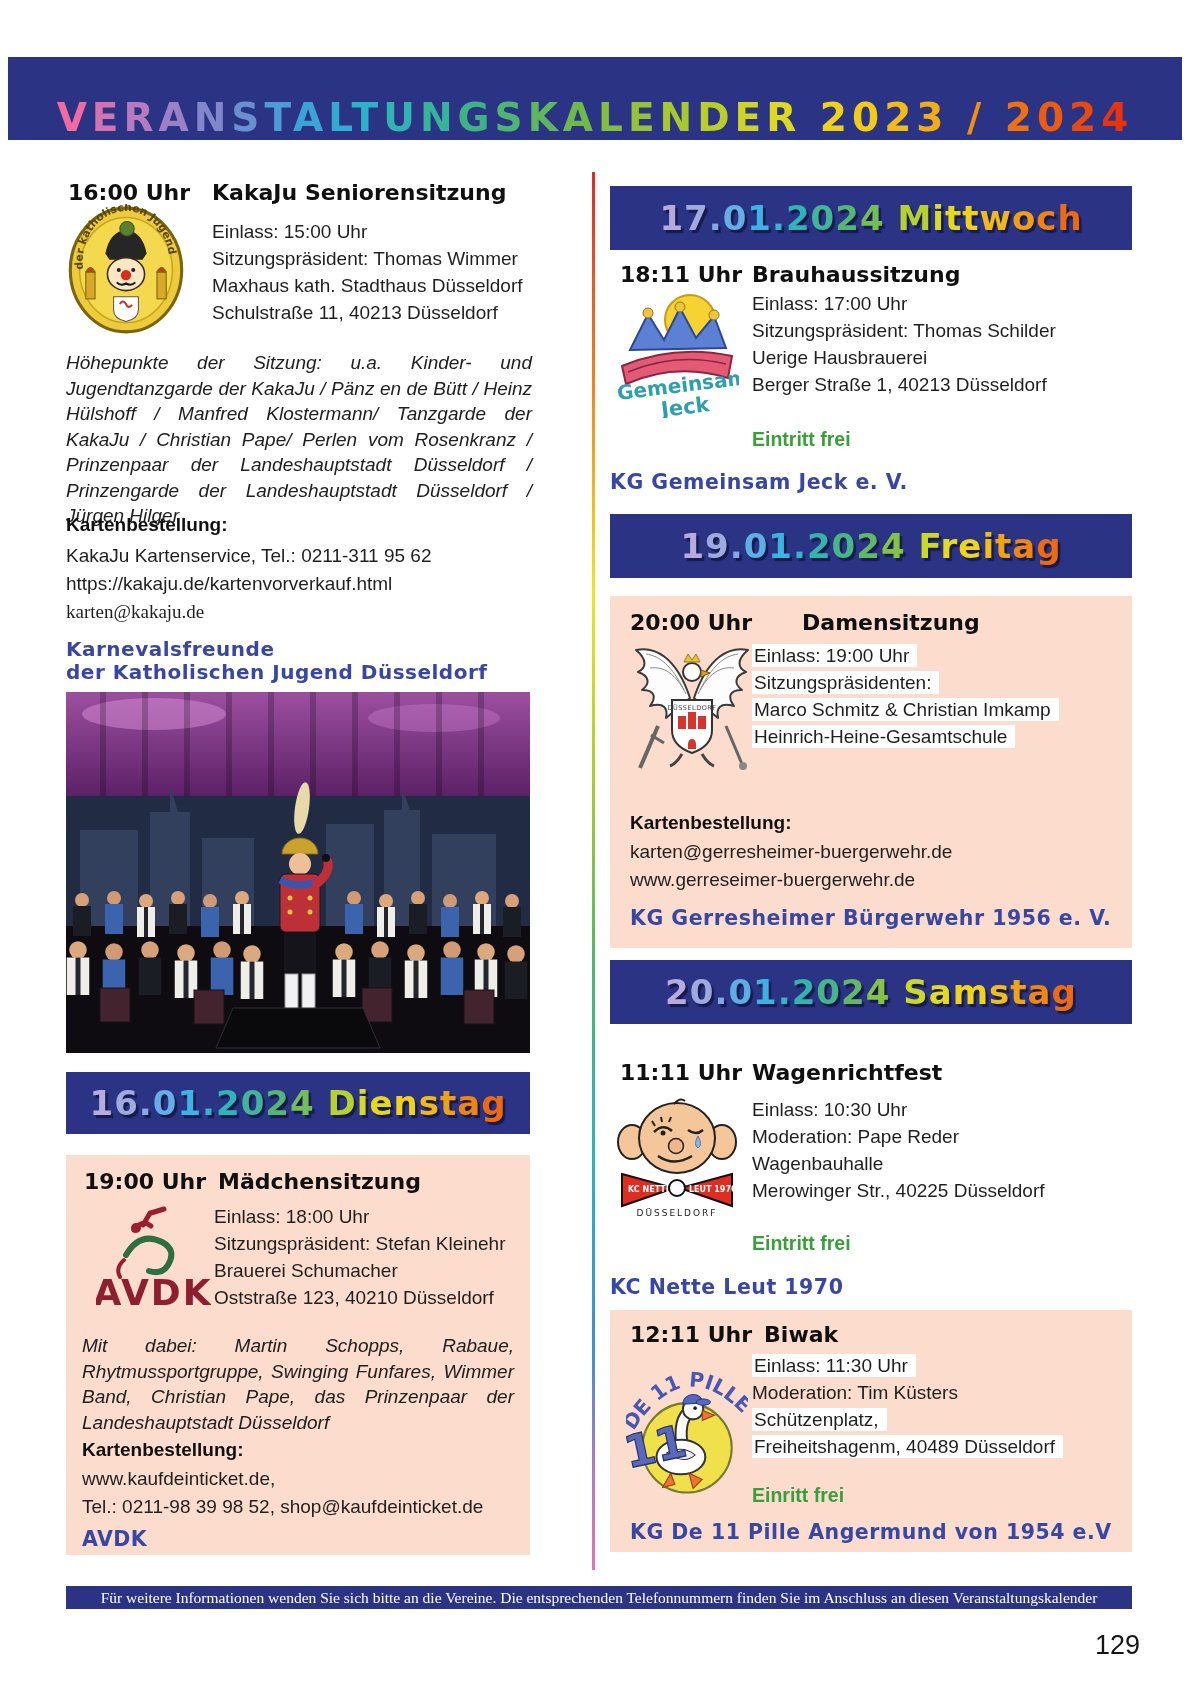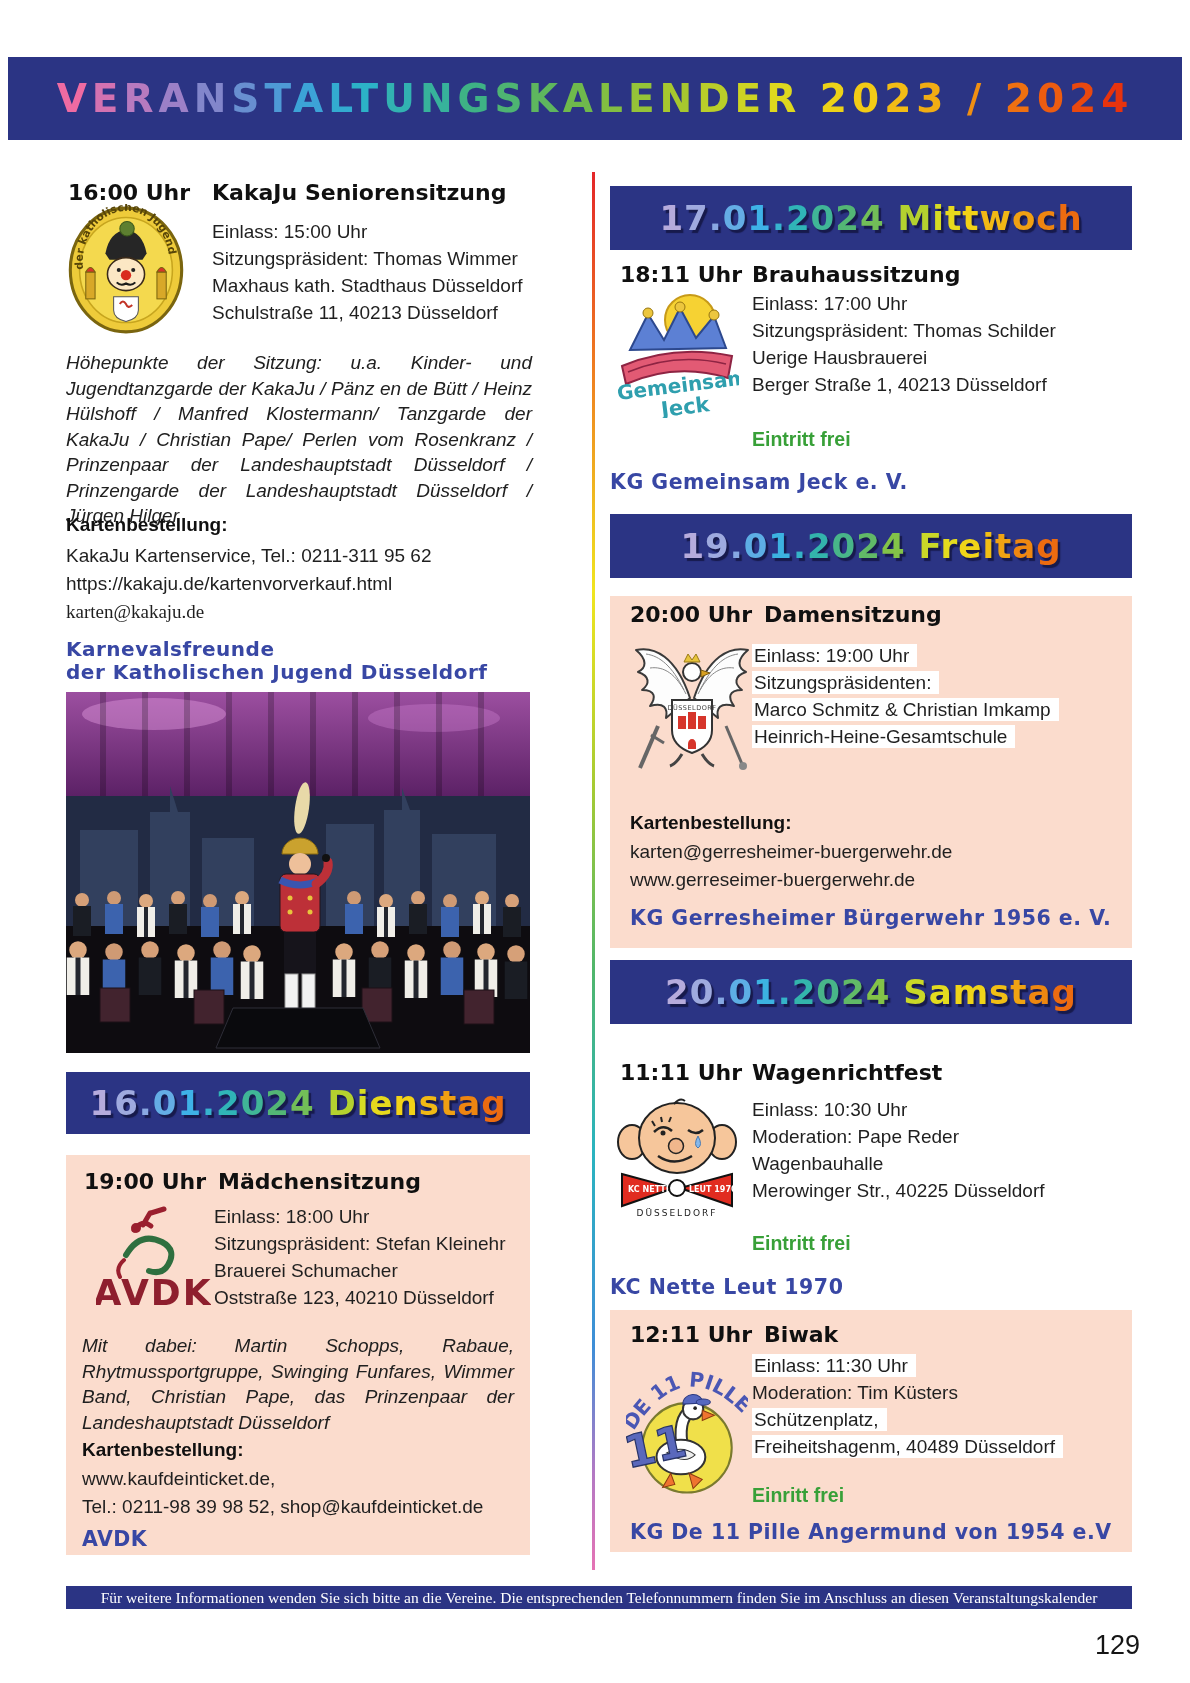--- a/index.html
+++ b/index.html
@@ -1,21 +1,21 @@
 <!DOCTYPE html>
 <html style="--banner-blue: #2b3484; --box-pink: #fbdccd; --club-blue: #3847a4; --free-green: #38a038;"><head>
 <meta charset="utf-8">
 <style>
   html,body{margin:0;padding:0;background:#888;}
   #page{position:relative;width:1190px;height:1683px;background:#fff;
         font-family:"Liberation Sans",sans-serif;overflow:hidden;margin:0 auto;}
   .abs{position:absolute;}
   
   .top-banner{left:8px;top:57px;width:1174px;height:83px;background:var(--banner-blue);
-              display:flex;align-items:center;justify-content:center;}
+              display:flex;align-items:flex-end;justify-content:center;}
   .hdr-rainbow{font-family:"DejaVu Sans",sans-serif;font-weight:800;font-size:39px;
                letter-spacing:5px;white-space:pre;}
   .date-banner{background:var(--banner-blue);display:flex;align-items:center;justify-content:center;}
   .date-rainbow{font-family:"DejaVu Sans",sans-serif;font-weight:800;font-size:34px;
                 letter-spacing:1px;white-space:pre;text-shadow:2.5px 3px 1px rgba(12,12,46,.65);}
   
   .evhead{display:flex;align-items:flex-end;font-family:"DejaVu Sans",sans-serif;
           font-weight:700;font-size:22px;color:#101010;white-space:nowrap;}
   .evhead .t{display:inline-block;}
   .dl{font-size:19px;color:#1f1f1f;}
@@ -250,21 +250,21 @@
     <div class="dline"><span>Berger Straße 1, 40213 Düsseldorf</span></div>
   </div>
   <div class="abs green" style="left:752px;top:428px;">Eintritt frei</div>
   <div class="abs club" style="left:610px;top:470px;">KG Gemeinsam Jeck e. V.</div>
 
   <div class="abs date-banner" style="left:610px;top:514px;width:522px;height:64px;">
     <span class="date-rainbow"><span style="color: rgb(182, 171, 220);">1</span><span style="color: rgb(158, 170, 223);">9</span><span style="color: rgb(134, 168, 226);">.</span><span style="color: rgb(93, 174, 229);">0</span><span style="color: rgb(60, 178, 225);">1</span><span style="color: rgb(53, 179, 200);">.</span><span style="color: rgb(51, 180, 172);">2</span><span style="color: rgb(72, 181, 137);">0</span><span style="color: rgb(97, 185, 103);">2</span><span style="color: rgb(131, 195, 72);">4</span><span> </span><span style="color: rgb(202, 216, 40);">F</span><span style="color: rgb(227, 219, 31);">r</span><span style="color: rgb(239, 212, 25);">e</span><span style="color: rgb(241, 190, 21);">i</span><span style="color: rgb(240, 163, 19);">t</span><span style="color: rgb(238, 135, 17);">a</span><span style="color: rgb(236, 107, 16);">g</span></span>
   </div>
 
   <div class="abs pinkbox" style="left:610px;top:596px;width:522px;height:352px;">
-    <div class="abs evhead" style="left:20px;top:6px;">
+    <div class="abs evhead" style="left:20px;top:14px;gap:38px;">
       <span class="t" style="margin-right:12px;">20:00 Uhr</span>
       <span>Damensitzung</span>
     </div>
     <svg class="abs" style="left:14px;top:42px;" width="135" height="155" viewBox="0 0 135 155">
       <path d="M66,60 C52,18 30,8 12,12 C24,22 22,30 14,34 C26,38 26,46 18,52 C32,52 32,60 26,68 C40,64 44,70 42,80 Z" fill="#fdfdfd" stroke="#3a3a3a" stroke-width="2" stroke-linejoin="round"></path>
       <path d="M70,60 C84,18 106,8 124,12 C112,22 114,30 122,34 C110,38 110,46 118,52 C104,52 104,60 110,68 C96,64 92,70 94,80 Z" fill="#fdfdfd" stroke="#3a3a3a" stroke-width="2" stroke-linejoin="round"></path>
       <path d="M60,52 C48,28 36,18 22,16 M62,56 C52,36 40,28 26,30 M76,52 C88,28 100,18 114,16 M74,56 C84,36 96,28 110,30" stroke="#888" fill="none"></path>
       <circle cx="68" cy="34" r="9" fill="#fff" stroke="#333" stroke-width="2"></circle>
       <path d="M60,24 l4,-8 4,6 4,-6 4,8 z" fill="#e8c43c" stroke="#9a7a14"></path>
       <path d="M77,32 l9,3 -9,4 z" fill="#d8a020" stroke="#7a5a10"></path>

